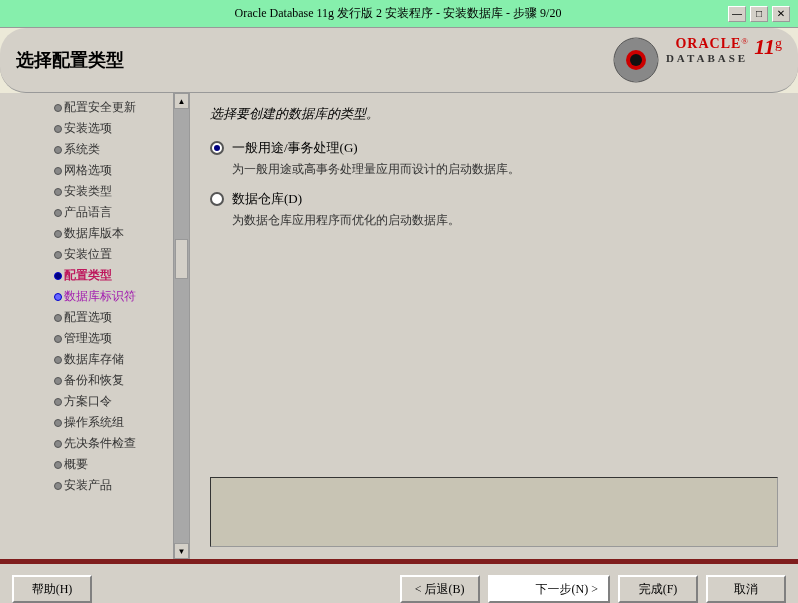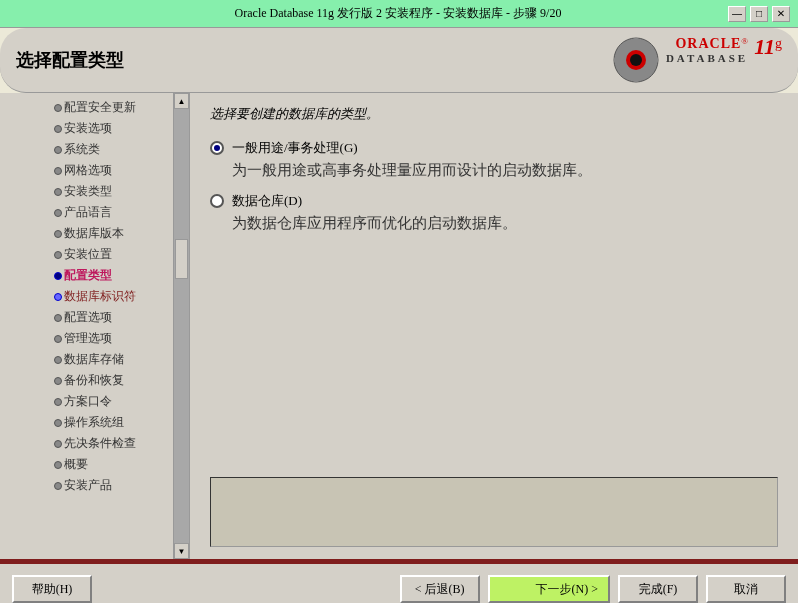--- a/index.html
+++ b/index.html
@@ -166,21 +166,21 @@
       border: 1px solid #555;
     }
     .sidebar-item.current .step-dot {
       background: #0000cc;
       border-color: #0000cc;
     }
     .sidebar-item.active-step .step-dot {
       background: #000080;
     }
     .sidebar-item.next-step {
-      color: #7f1d1d;
+      color: #a21caf;
     }
     .sidebar-item.next-step .step-dot {
       background: #6666ff;
       border-color: #0000cc;
     }
     
     .sidebar-scrollbar {
       width: 16px;
       background: #c0c0c0;
       border-left: 1px solid #999;
@@ -261,21 +261,21 @@
       width: 6px;
       height: 6px;
       border-radius: 50%;
       background: #000080;
     }
     .radio-label {
       font-size: 13px;
       color: #000;
     }
     .radio-desc {
-      font-size: 15px;
+      font-size: 12px;
       color: #333;
       padding-left: 22px;
     }
     .text-box-area {
       margin-top: auto;
       height: 70px;
       background: #c8c4b4;
       border: 1px inset #999;
       border-top-color: #888;
       border-left-color: #888;
@@ -308,21 +308,21 @@
       border-top-color: #fff;
       border-left-color: #fff;
       border-right-color: #808080;
       border-bottom-color: #808080;
       font-size: 12px;
       cursor: pointer;
       padding: 0 10px;
       font-family: 'SimSun', serif;
     }
     .footer-btn.primary {
-      background: #bef264;
+      background: #ffffff;
       padding-left: 46px;
     }
   </style>
 </head>
 <body>
 
 <div class="title-bar">
   <div style="width:60px;"></div>
   <div class="title-bar-text">Oracle Database 11g 发行版 2 安装程序 - 安装数据库 - 步骤 9/20</div>
   <div class="title-bar-buttons">

